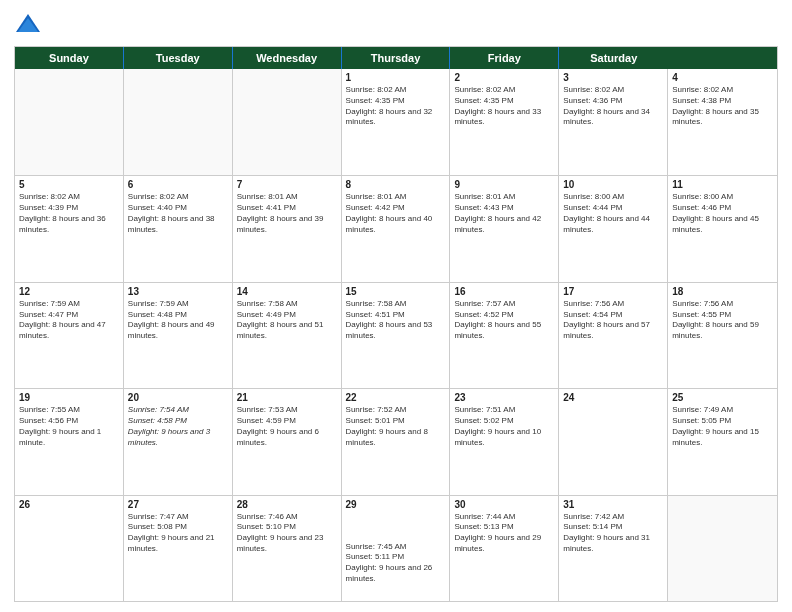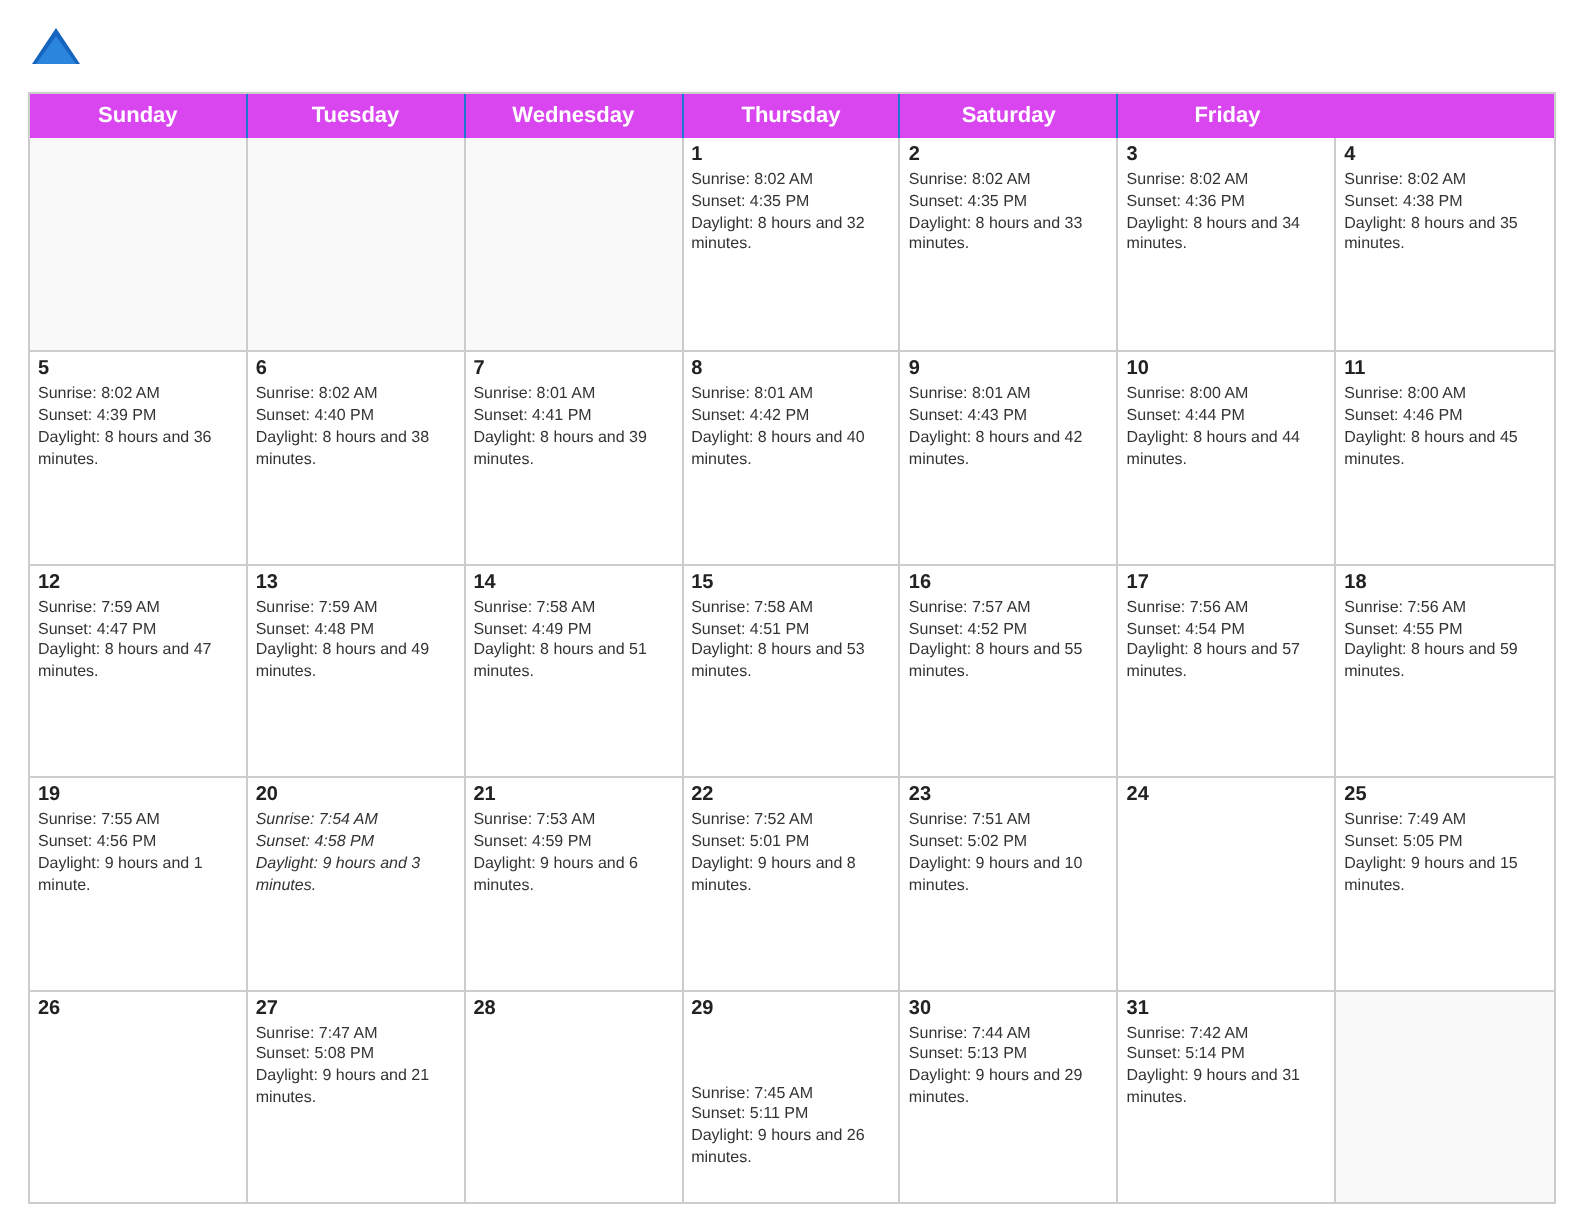--- a/index.html
+++ b/index.html
@@ -54,21 +54,21 @@
     }
     .calendar {
       flex: 1;
       display: flex;
       flex-direction: column;
       border: 1px solid #ccc;
     }
     .cal-header {
       display: grid;
       grid-template-columns: repeat(7, 1fr);
-      background: #d946ef;
+      background: #14532d;
     }
     .cal-header-cell {
       color: #fff;
       font-size: 11px;
       font-weight: bold;
       padding: 5px 4px;
       text-align: center;
       border-right: 1px solid #1976d2;
     }
     .cal-header-cell:last-child { border-right: none; }
@@ -126,22 +126,22 @@
       <div class="location"></div>
     </div>
   </div>
 
   <div class="calendar">
     <div class="cal-header">
     <div class="cal-header-cell">Sunday</div>
         <div class="cal-header-cell">Tuesday</div>
         <div class="cal-header-cell">Wednesday</div>
         <div class="cal-header-cell">Thursday</div>
+        <div class="cal-header-cell">Friday</div>
         <div class="cal-header-cell">Saturday</div>
-        <div class="cal-header-cell">Friday</div>
       </div>
     <div class="cal-body">
     <div class="cal-row">
           <div class="cal-cell empty"></div>
           <div class="cal-cell empty"></div>
           <div class="cal-cell empty"></div>
           <div class="cal-cell">
             <div class="day-num">1</div>
             <div class="cell-text" style="white-space: pre-line;">Sunrise: 8:02 AM
 Sunset: 4:35 PM
@@ -300,20 +300,23 @@
             <div class="day-num">26</div>
           </div>
           <div class="cal-cell">
             <div class="day-num">27</div>
             <div class="cell-text" style="white-space: pre-line;">Sunrise: 7:47 AM
 Sunset: 5:08 PM
 Daylight: 9 hours and 21 minutes.</div>
           </div>
           <div class="cal-cell">
             <div class="day-num">28</div>
+            <div class="cell-text" style="white-space: pre-line;">Sunrise: 7:46 AM
+Sunset: 5:10 PM
+Daylight: 9 hours and 23 minutes.</div>
           </div>
           <div class="cal-cell">
             <div class="day-num">29</div>
             <div class="cell-text" style="white-space: pre-line; margin-top: 32px;">Sunrise: 7:45 AM
 Sunset: 5:11 PM
 Daylight: 9 hours and 26 minutes.</div>
           </div>
           <div class="cal-cell">
             <div class="day-num">30</div>
             <div class="cell-text" style="white-space: pre-line;">Sunrise: 7:44 AM

